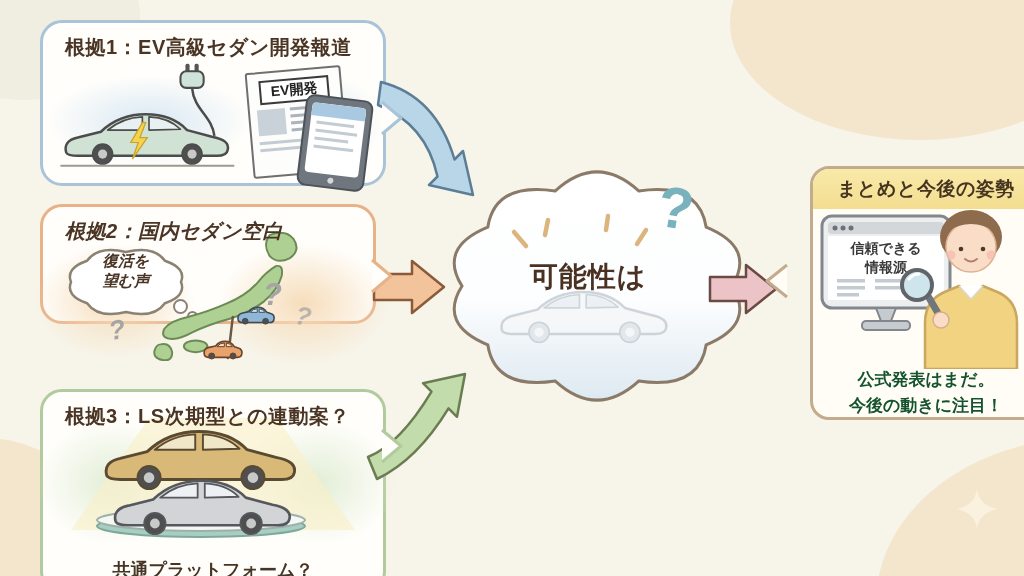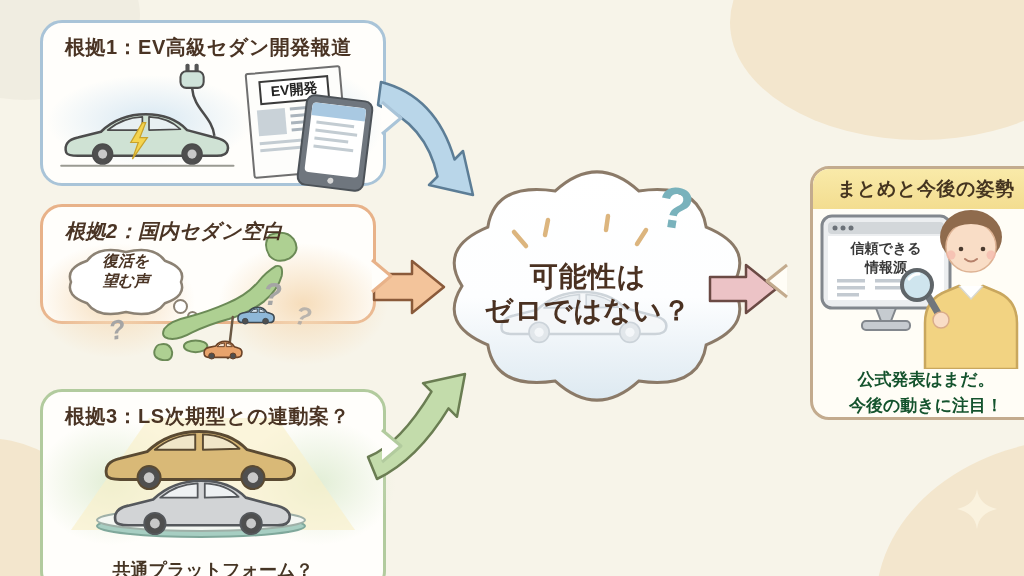--- a/index.html
+++ b/index.html
@@ -256,21 +256,20 @@
     <g stroke="#dcb57e" stroke-width="4.5" stroke-linecap="round">
       <path d="M14,24 L26,38"></path>
       <path d="M48,12 L45,27"></path>
       <path d="M108,8 L106,22"></path>
       <path d="M146,22 L137,36"></path>
     </g>
   </svg>
 
   <div class="cloud-text">
     <div>可能性は</div>
-    <div>ゼロではない？</div>
   </div>
   <div class="teal-q">?</div>
 
   <svg class="arrow" style="left:378px;top:80px" width="108" height="128" viewBox="0 0 108 128">
     <path d="M3,2 Q58,16 76.5,79.5 L85,71 L95,115 L51,105 L59.5,96.5 Q48,44 0,25 Z" fill="#b9d6e9" stroke="#5c7d96" stroke-width="2.5" stroke-linejoin="round"></path>
   </svg>
   <svg class="arrow" style="left:374px;top:258px" width="72" height="60" viewBox="0 0 72 60">
     <path d="M0,16 L38,16 L38,3 L70,29 L38,55 L38,42 L0,42 Z" fill="#f3c49b" stroke="#8a5a3a" stroke-width="2.5" stroke-linejoin="round"></path>
   </svg>
   <svg class="arrow" style="left:368px;top:360px" width="110" height="124" viewBox="0 0 110 124">

